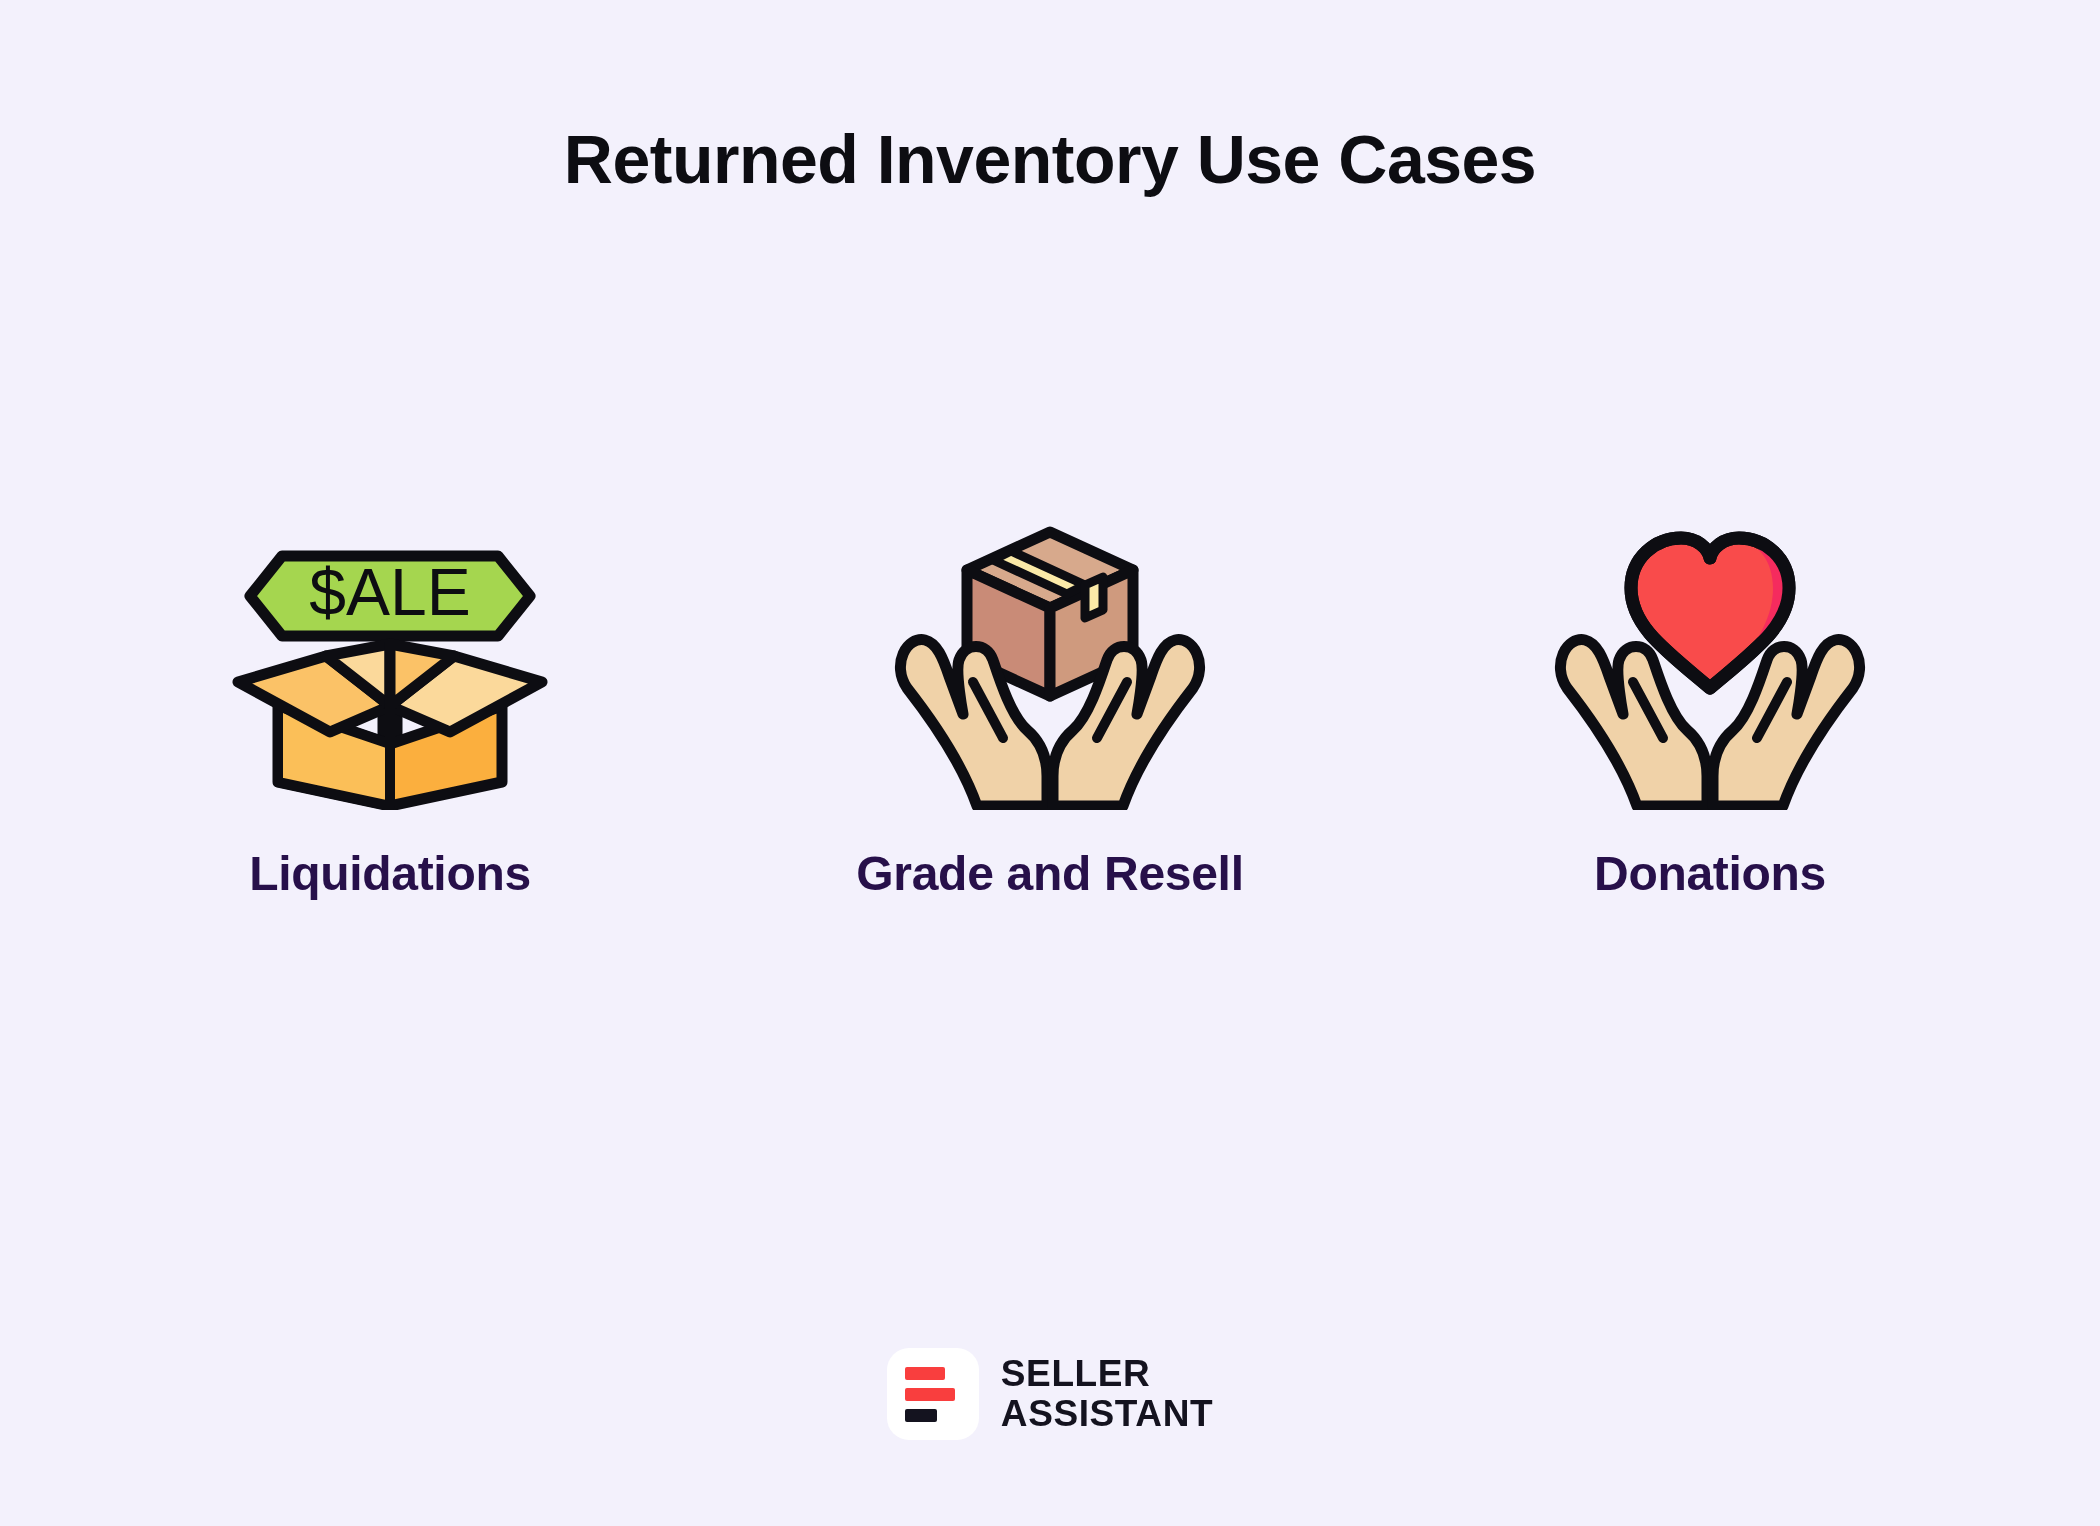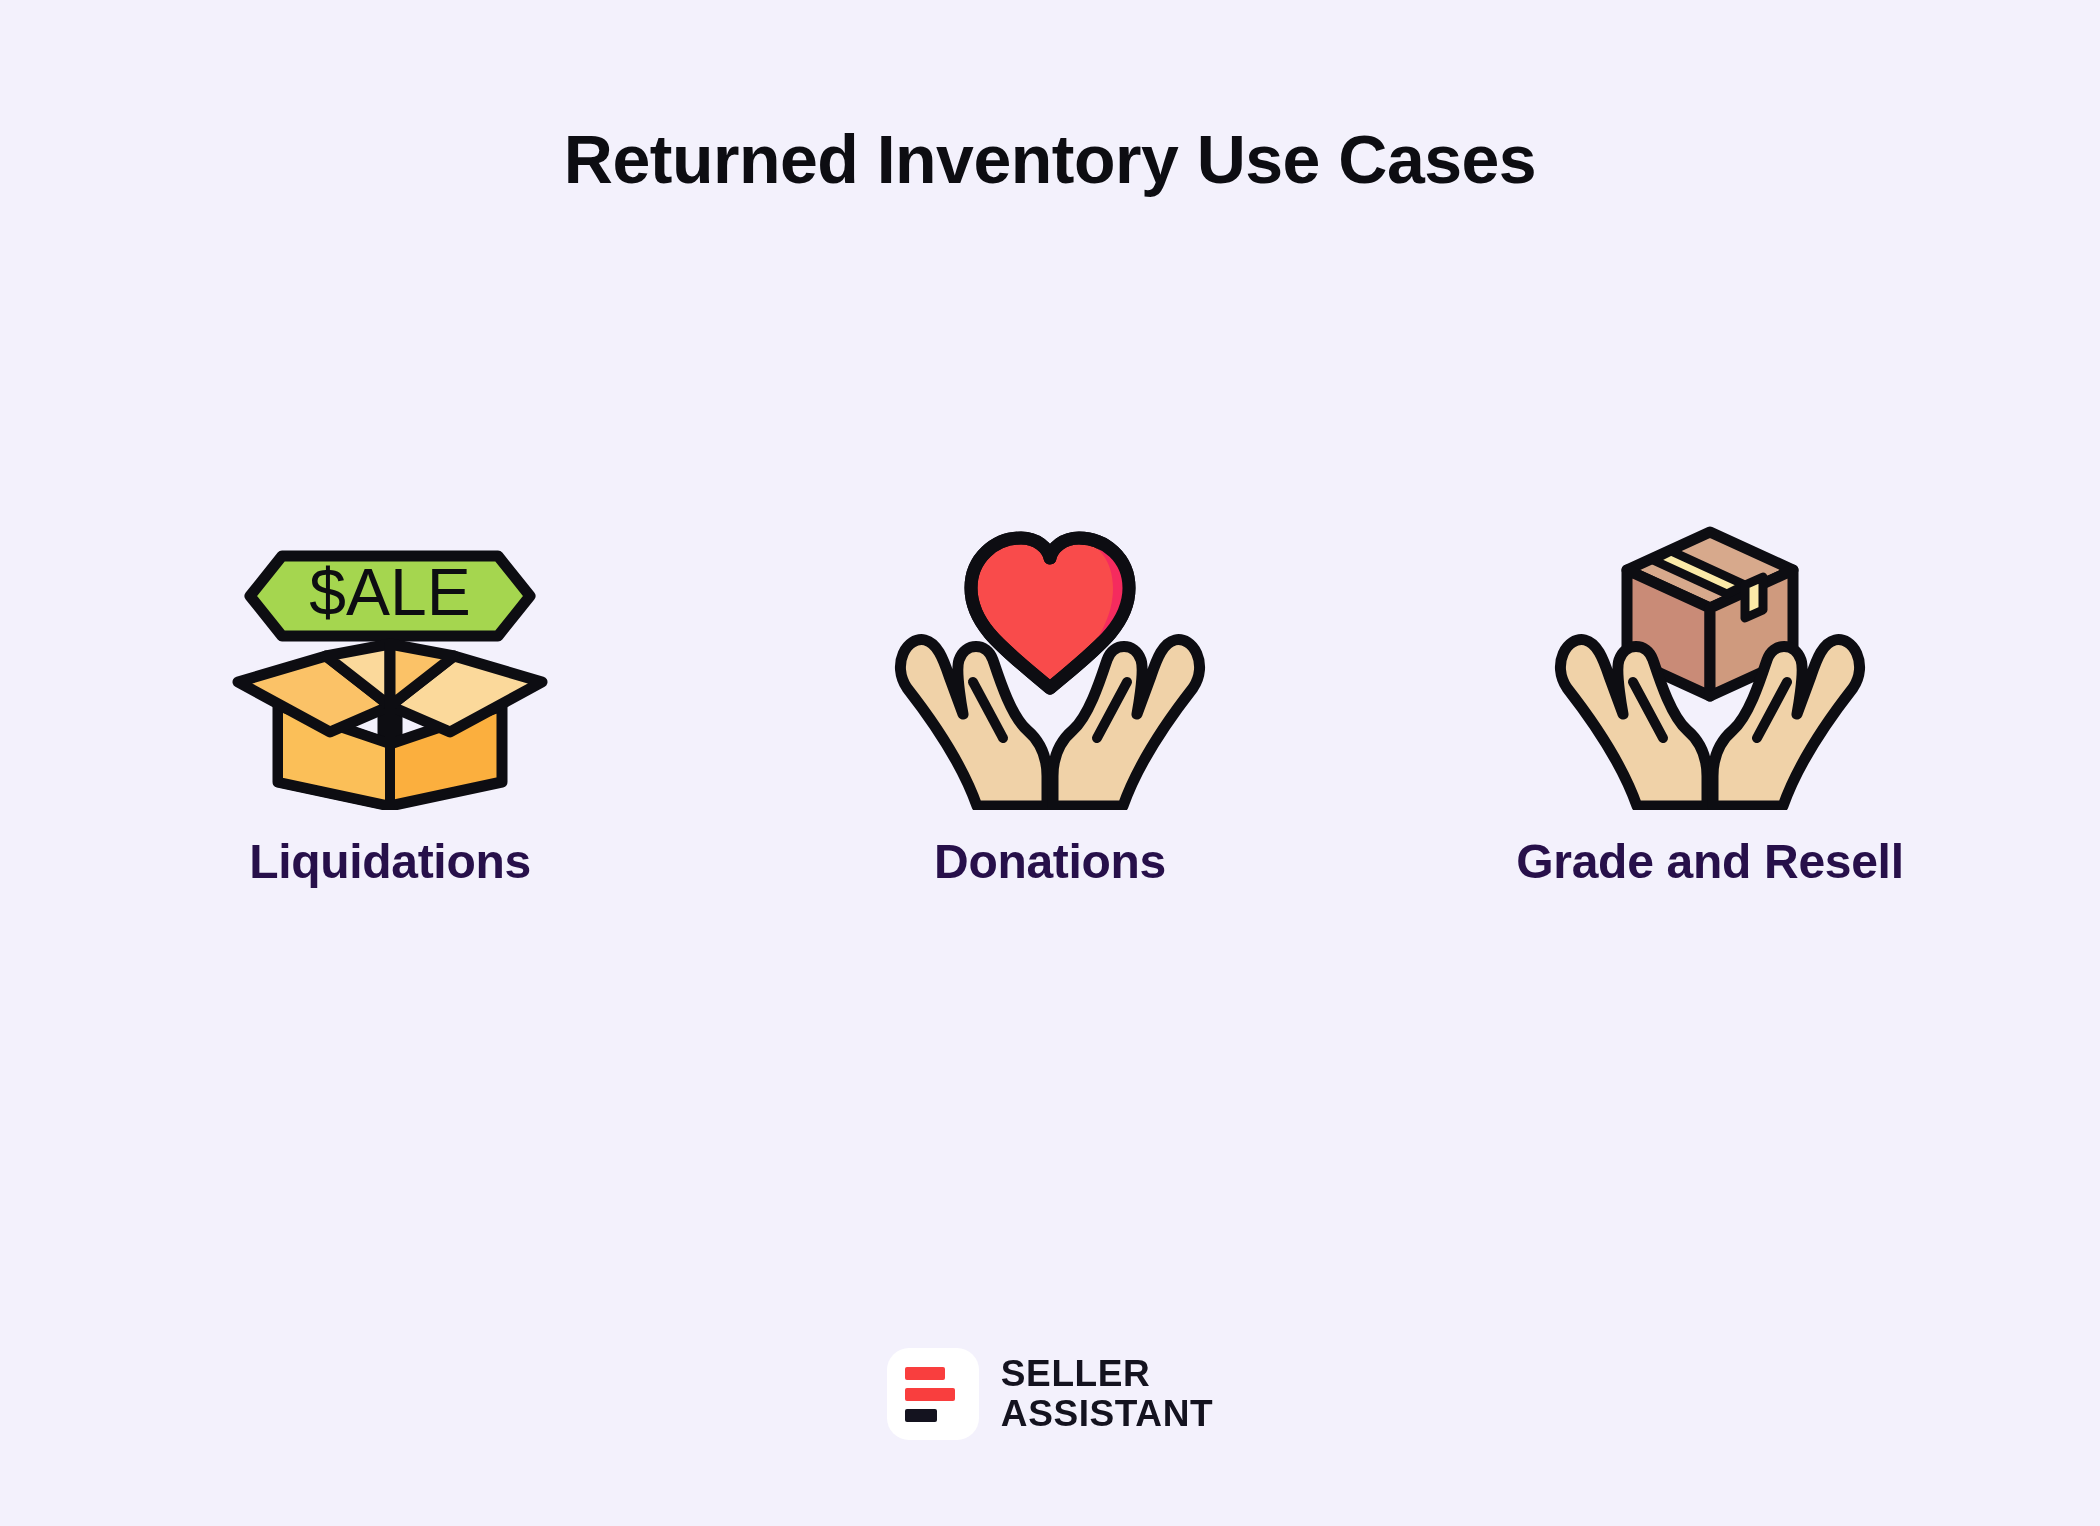--- a/index.html
+++ b/index.html
@@ -53,21 +53,21 @@
     flex-direction: column;
     align-items: center;
   }
   .icon-wrap {
     height: 340px;
     display: flex;
     align-items: flex-end;
     justify-content: center;
   }
   .card-label {
-    margin-top: 24px;
+    margin-top: 36px;
     font-size: 48px;
     font-weight: 700;
     color: #27104a;
     letter-spacing: -0.3px;
     text-align: center;
     font-family: "Liberation Sans", sans-serif;
   }
 
   
   .footer {
@@ -140,20 +140,54 @@
           <polygon points="8,172 96,146 160,196 100,222" fill="#fbc267" stroke="#0d0d12" stroke-width="11" stroke-linejoin="round"></polygon>
           <polygon points="96,146 160,134 160,196" fill="#fbd99b" stroke="#0d0d12" stroke-width="11" stroke-linejoin="round"></polygon>
 
           <polygon points="312,172 224,146 160,196 220,222" fill="#fbd99b" stroke="#0d0d12" stroke-width="11" stroke-linejoin="round"></polygon>
           <polygon points="224,146 160,134 160,196" fill="#fbc267" stroke="#0d0d12" stroke-width="11" stroke-linejoin="round"></polygon>
 
           <line x1="160" y1="196" x2="160" y2="296" stroke="#0d0d12" stroke-width="10"></line>
         </svg>
       </div>
       <div class="card-label">Liquidations</div>
+    </div>
+
+    <div class="card">
+      <div class="icon-wrap">
+        <svg width="330" height="300" viewBox="0 0 330 300">
+
+          <g>
+            <polygon points="165,22 248,60 165,98 82,60" fill="#d7a98c" stroke="#0d0d12" stroke-width="11" stroke-linejoin="round"></polygon>
+            <polygon points="82,60 165,98 165,186 82,148" fill="#c98b77" stroke="#0d0d12" stroke-width="11" stroke-linejoin="round"></polygon>
+            <polygon points="248,60 165,98 165,186 248,148" fill="#cf9a7e" stroke="#0d0d12" stroke-width="11" stroke-linejoin="round"></polygon>
+
+            <polygon points="126,41 200,75 182,84 108,50" fill="#fbeaa8" stroke="#0d0d12" stroke-width="9" stroke-linejoin="round"></polygon>
+
+            <polygon points="200,75 218,67 218,100 200,108" fill="#fbeaa8" stroke="#0d0d12" stroke-width="9" stroke-linejoin="round"></polygon>
+          </g>
+
+          <g>
+            <path d="M22,178 C6,154 22,126 40,130 C52,133 58,148 64,166
+                     L78,204 C78,204 70,162 74,150 C80,132 102,132 108,150
+                     C114,168 126,206 142,220 C156,232 162,248 162,266
+                     L162,296 L92,296 C80,262 58,224 22,178 Z" fill="#f0d2a8" stroke="#0d0d12" stroke-width="11" stroke-linejoin="round" stroke-linecap="round"></path>
+            <path d="M88,172 L118,228" fill="none" stroke="#0d0d12" stroke-width="10" stroke-linecap="round"></path>
+          </g>
+
+          <g>
+            <path d="M308,178 C324,154 308,126 290,130 C278,133 272,148 266,166
+                     L252,204 C252,204 260,162 256,150 C250,132 228,132 222,150
+                     C216,168 204,206 188,220 C174,232 168,248 168,266
+                     L168,296 L238,296 C250,262 272,224 308,178 Z" fill="#f0d2a8" stroke="#0d0d12" stroke-width="11" stroke-linejoin="round" stroke-linecap="round"></path>
+            <path d="M242,172 L212,228" fill="none" stroke="#0d0d12" stroke-width="10" stroke-linecap="round"></path>
+          </g>
+        </svg>
+      </div>
+      <div class="card-label">Grade and Resell</div>
     </div>
 
     <div class="card">
       <div class="icon-wrap">
         <svg width="330" height="300" viewBox="0 0 330 300">
 
           <g>
             <path d="M165,178 C120,140 86,116 86,78 C86,48 110,28 136,28
                      C152,28 163,38 165,48 C167,38 178,28 194,28
                      C220,28 244,48 244,78 C244,116 210,140 165,178 Z" fill="#f94b4b" stroke="#0d0d12" stroke-width="13" stroke-linejoin="round"></path>
@@ -177,54 +211,20 @@
                      L252,204 C252,204 260,162 256,150 C250,132 228,132 222,150
                      C216,168 204,206 188,220 C174,232 168,248 168,266
                      L168,296 L238,296 C250,262 272,224 308,178 Z" fill="#f0d2a8" stroke="#0d0d12" stroke-width="11" stroke-linejoin="round" stroke-linecap="round"></path>
             <path d="M242,172 L212,228" fill="none" stroke="#0d0d12" stroke-width="10" stroke-linecap="round"></path>
           </g>
         </svg>
       </div>
       <div class="card-label">Donations</div>
     </div>
 
-    <div class="card">
-      <div class="icon-wrap">
-        <svg width="330" height="300" viewBox="0 0 330 300">
-
-          <g>
-            <polygon points="165,22 248,60 165,98 82,60" fill="#d7a98c" stroke="#0d0d12" stroke-width="11" stroke-linejoin="round"></polygon>
-            <polygon points="82,60 165,98 165,186 82,148" fill="#c98b77" stroke="#0d0d12" stroke-width="11" stroke-linejoin="round"></polygon>
-            <polygon points="248,60 165,98 165,186 248,148" fill="#cf9a7e" stroke="#0d0d12" stroke-width="11" stroke-linejoin="round"></polygon>
-
-            <polygon points="126,41 200,75 182,84 108,50" fill="#fbeaa8" stroke="#0d0d12" stroke-width="9" stroke-linejoin="round"></polygon>
-
-            <polygon points="200,75 218,67 218,100 200,108" fill="#fbeaa8" stroke="#0d0d12" stroke-width="9" stroke-linejoin="round"></polygon>
-          </g>
-
-          <g>
-            <path d="M22,178 C6,154 22,126 40,130 C52,133 58,148 64,166
-                     L78,204 C78,204 70,162 74,150 C80,132 102,132 108,150
-                     C114,168 126,206 142,220 C156,232 162,248 162,266
-                     L162,296 L92,296 C80,262 58,224 22,178 Z" fill="#f0d2a8" stroke="#0d0d12" stroke-width="11" stroke-linejoin="round" stroke-linecap="round"></path>
-            <path d="M88,172 L118,228" fill="none" stroke="#0d0d12" stroke-width="10" stroke-linecap="round"></path>
-          </g>
-
-          <g>
-            <path d="M308,178 C324,154 308,126 290,130 C278,133 272,148 266,166
-                     L252,204 C252,204 260,162 256,150 C250,132 228,132 222,150
-                     C216,168 204,206 188,220 C174,232 168,248 168,266
-                     L168,296 L238,296 C250,262 272,224 308,178 Z" fill="#f0d2a8" stroke="#0d0d12" stroke-width="11" stroke-linejoin="round" stroke-linecap="round"></path>
-            <path d="M242,172 L212,228" fill="none" stroke="#0d0d12" stroke-width="10" stroke-linecap="round"></path>
-          </g>
-        </svg>
-      </div>
-      <div class="card-label">Grade and Resell</div>
-    </div>
-
   </div>
 
   <div class="footer">
     <div class="logo-mark">
       <div class="logo-bar b1"></div>
       <div class="logo-bar b2"></div>
       <div class="logo-bar b3"></div>
     </div>
     <div class="logo-text">
       <span>SELLER</span>

